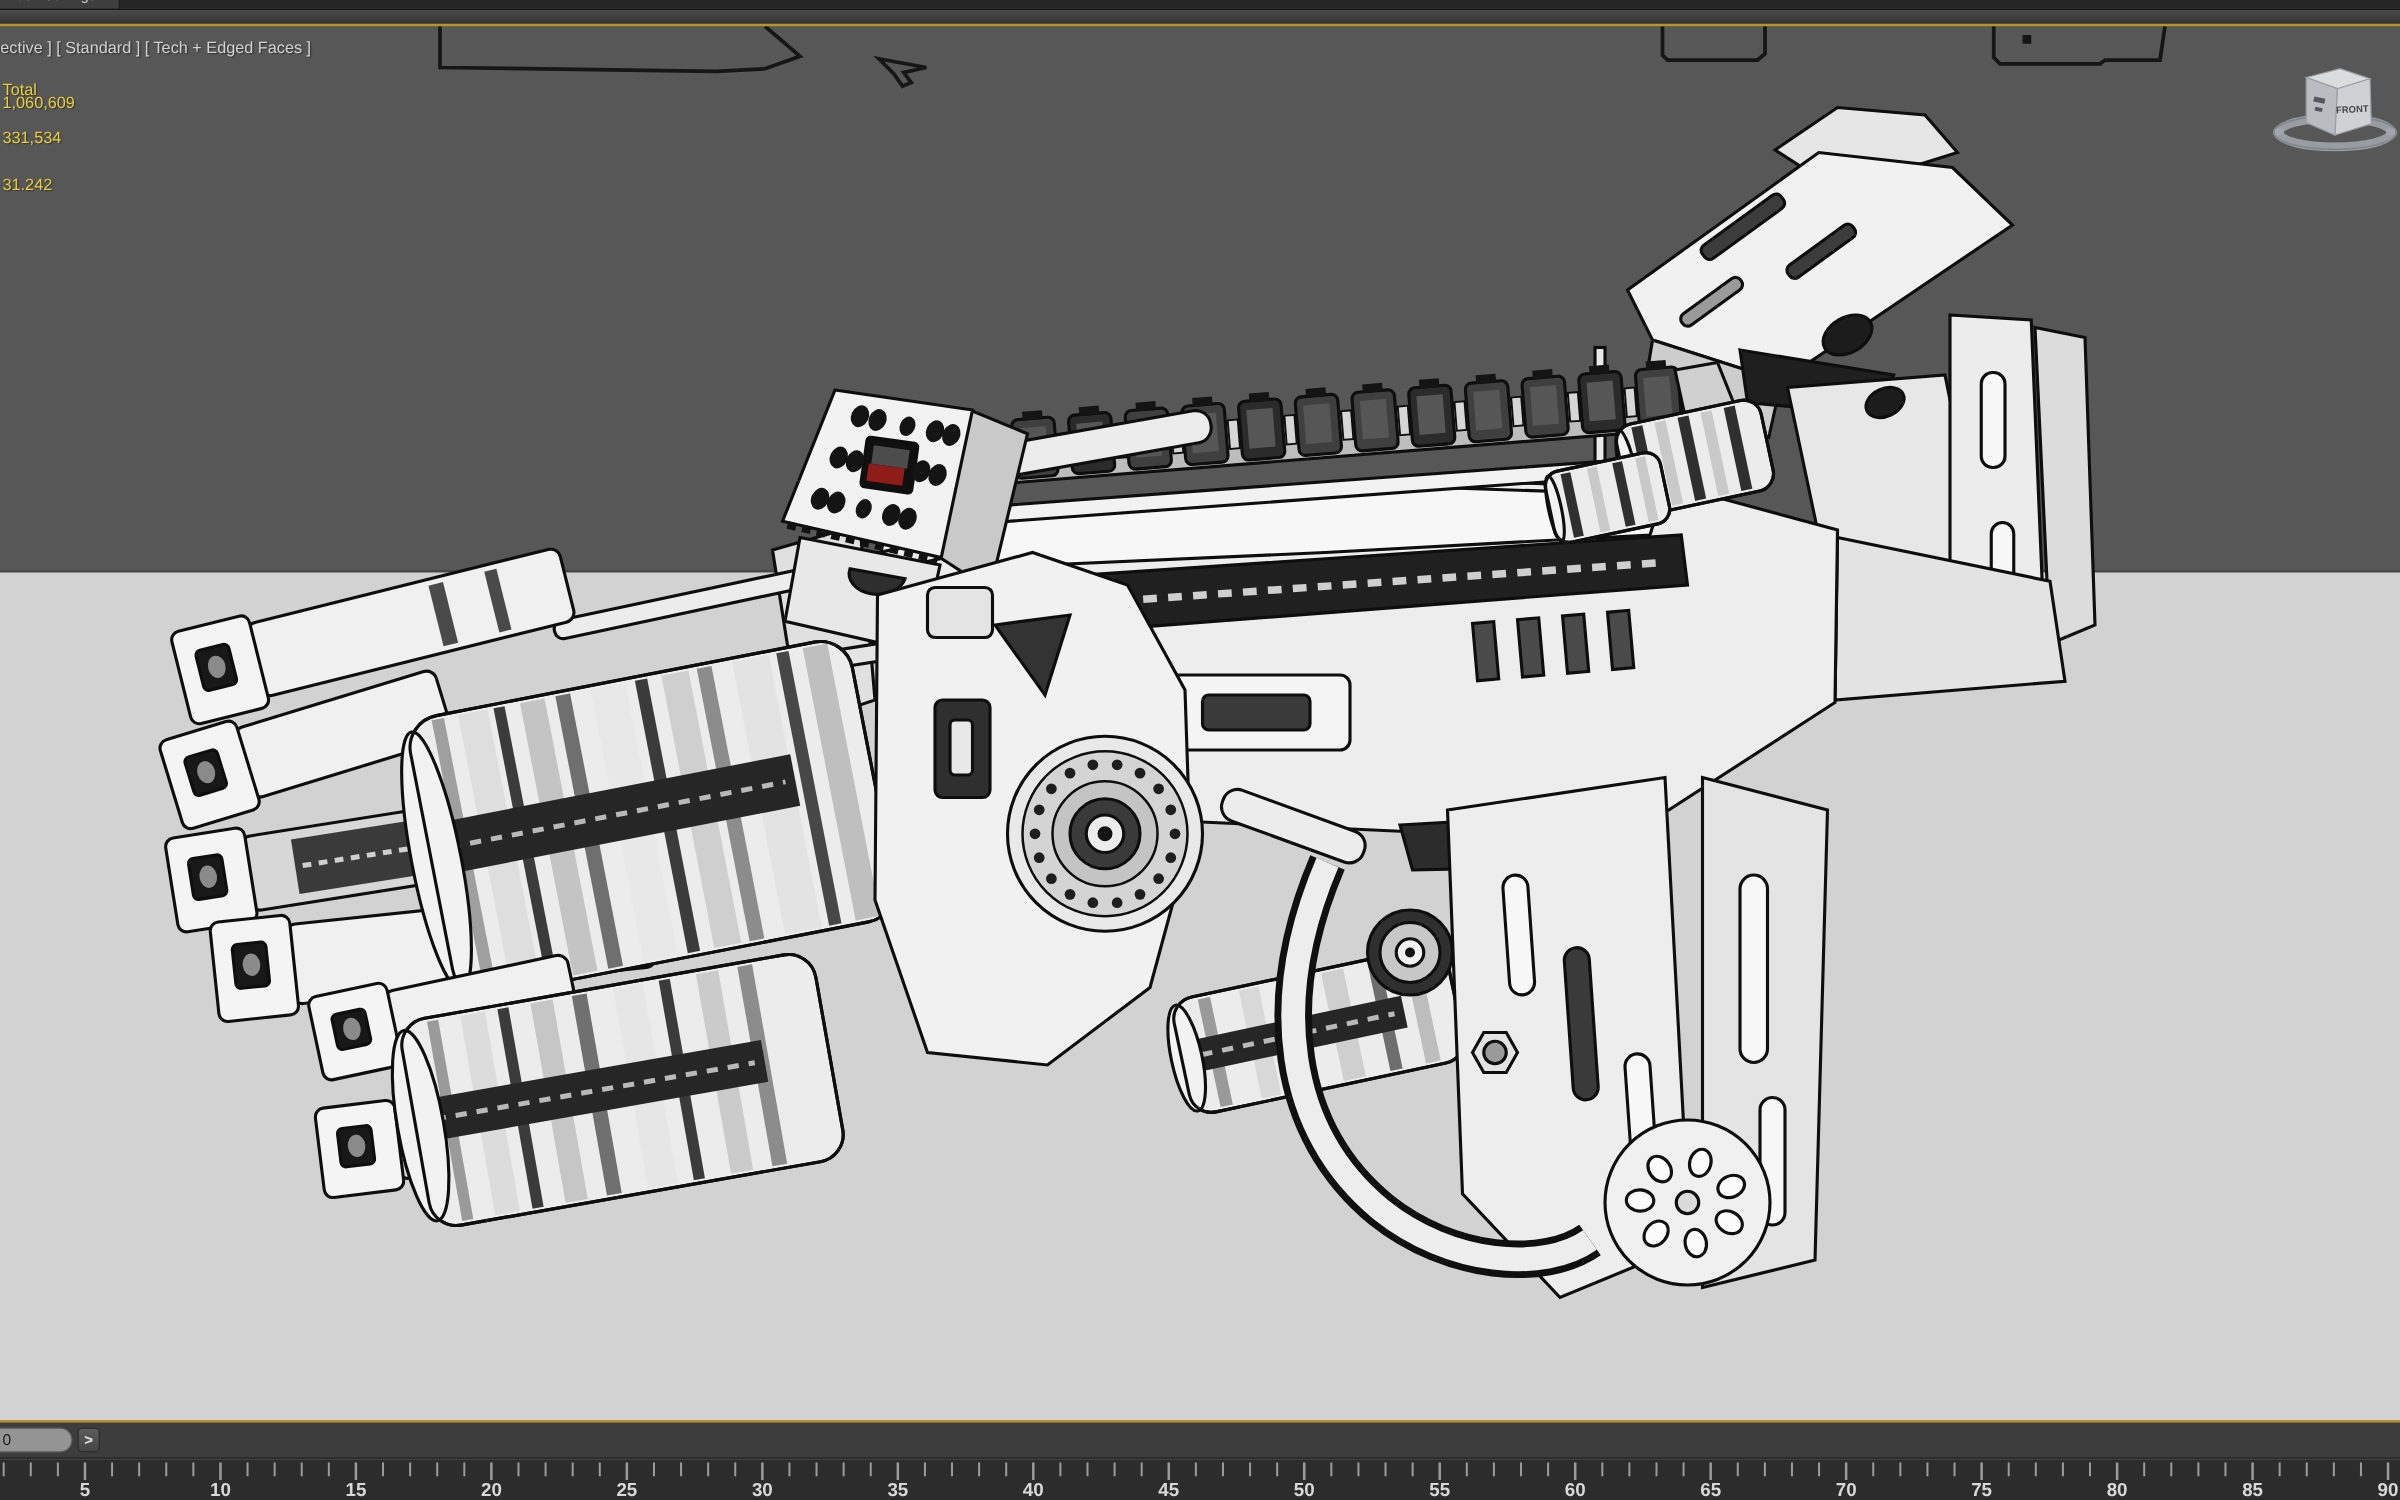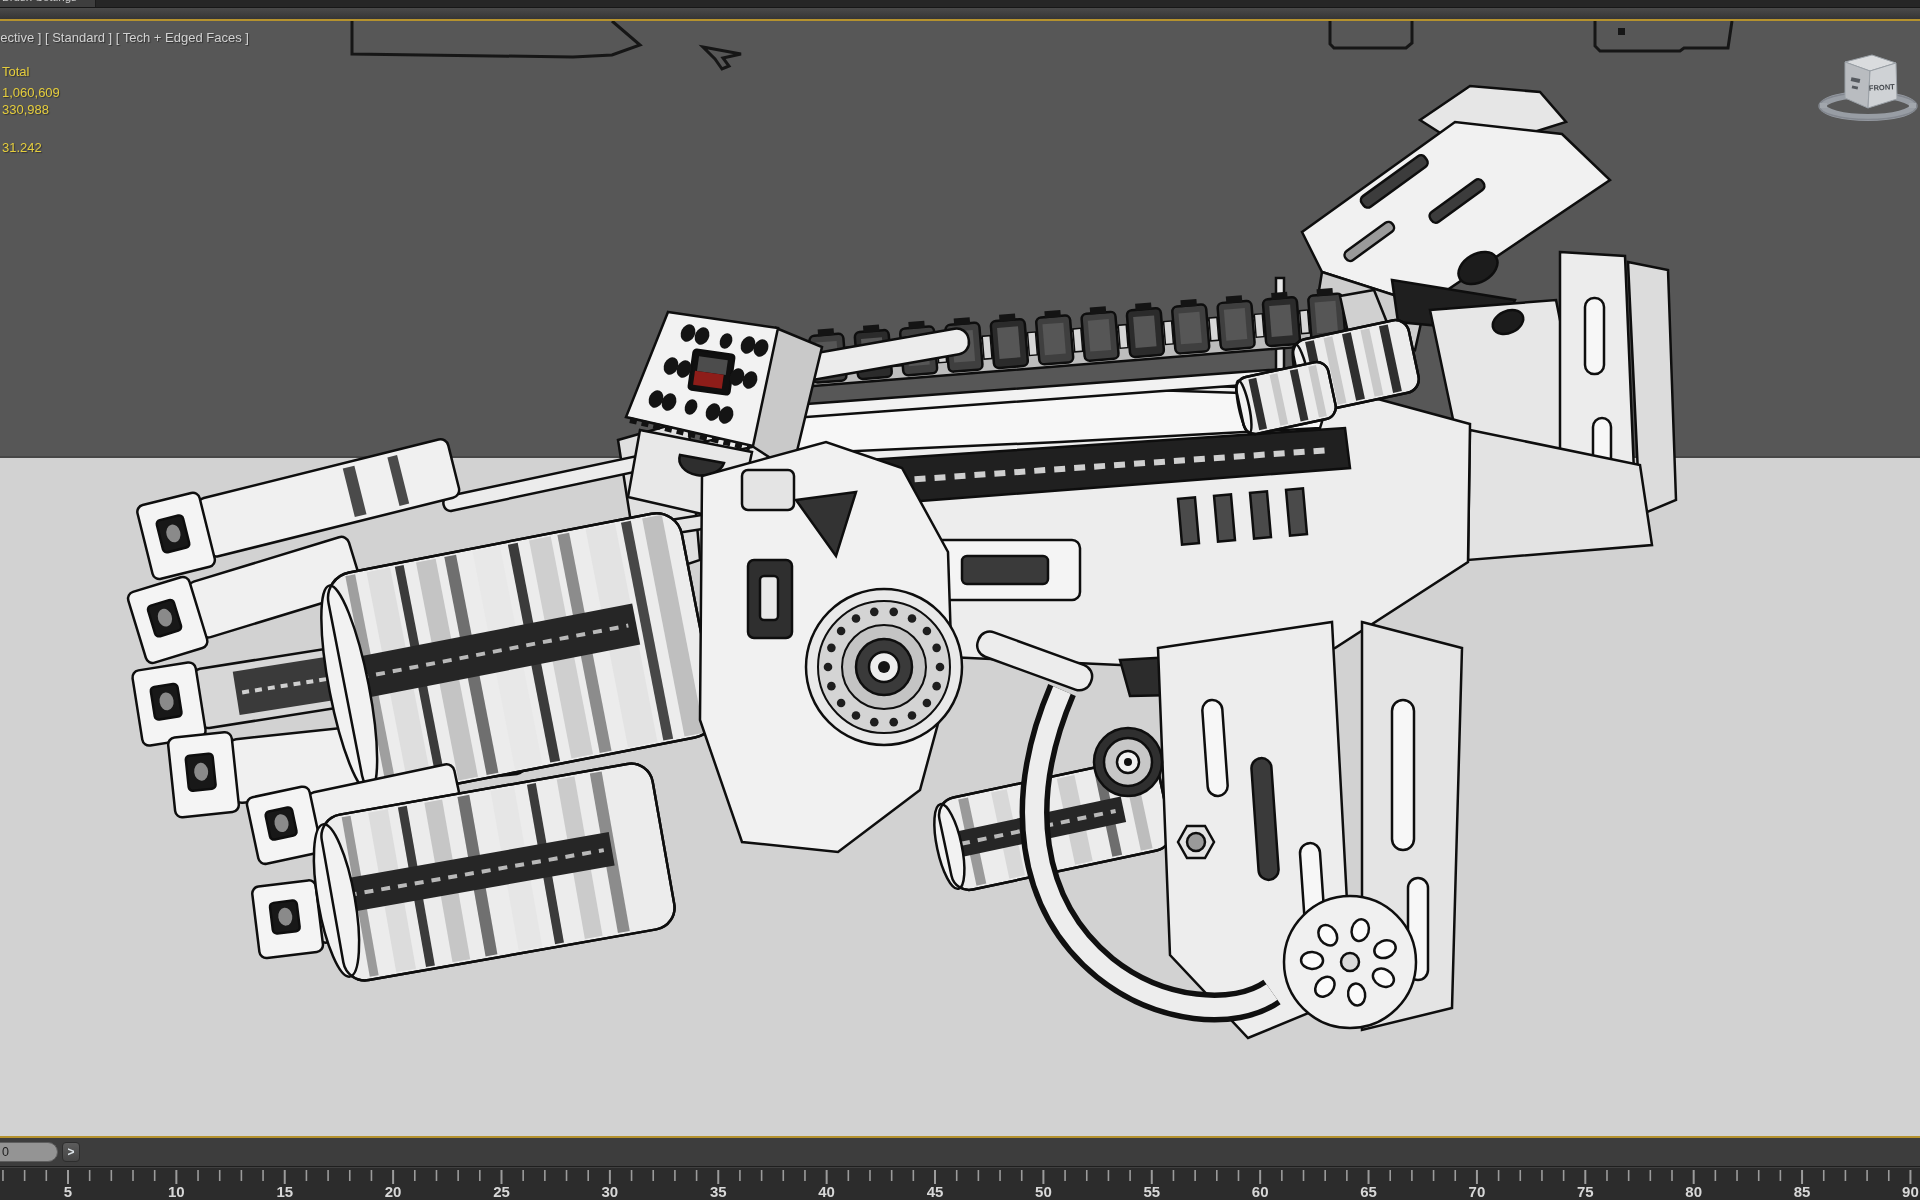--- a/index.html
+++ b/index.html
@@ -24,21 +24,21 @@
 
   .model-svg{position:absolute;left:0;top:0;width:1920px;height:1200px;z-index:5;}
 
   
   .vp-label-clip{position:absolute;left:0;top:30px;width:400px;height:20px;overflow:hidden;z-index:10;}
   .vp-label{position:absolute;left:-41px;top:0;color:#d2d2d2;font-size:13px;white-space:nowrap;
     text-shadow:1px 1px 1px rgba(0,0,0,.45);}
   .stats{position:absolute;left:2px;top:0;z-index:10;color:#e5cd3c;font-size:13px;
     text-shadow:1px 1px 1px rgba(0,0,0,.4);white-space:nowrap;}
   .stats div{position:absolute;left:0;}
-  .st0{top:64px;} .st1{top:85px;text-align:center;} .st2{top:102px;} .st3{top:140px;}
+  .st0{top:64px;} .st1{top:74px;text-align:center;} .st2{top:102px;} .st3{top:140px;}
 
   
   .slider-strip{position:absolute;left:0;top:1138px;width:1920px;height:29px;background:#3d3d3d;
     border-bottom:1px solid #1f1f1f;box-sizing:border-box;z-index:20;}
   .time-field{position:absolute;left:-24px;top:4px;width:82px;height:20px;background:#949494;
     border:1px solid #5e5e5e;border-radius:10px;box-sizing:border-box;color:#1d1d1d;
     font-size:12.5px;line-height:18px;padding-left:25px;}
   .next-btn{position:absolute;left:62px;top:4px;width:18px;height:20px;background:linear-gradient(#5c5c5c,#454545);
     border:1px solid #2d2d2d;border-radius:4px;box-sizing:border-box;color:#dfe6ea;
     font-size:12px;font-weight:bold;text-align:center;line-height:18px;}
@@ -401,21 +401,21 @@
       <text x="1882" y="90" font-size="7.5" font-weight="bold" fill="#43474c" text-anchor="middle" transform="rotate(-3 1882 90)" stroke="none" font-family="Liberation Sans, sans-serif">FRONT</text>
     </g>
   </svg>
 
   <div class="vp-label-clip">
     <div class="vp-label">[ Perspective ] [ Standard ] [ Tech + Edged Faces ]</div>
   </div>
   <div class="stats">
     <div class="st0">Total</div>
     <div class="st1">1,060,609</div>
-    <div class="st2">330,988</div>
+    <div class="st2">331,534</div>
     <div class="st3">31.242</div>
   </div>
 
   <div class="vp-border bottom"></div>
 
   <div class="slider-strip">
     <div class="time-field">0</div>
     <div class="next-btn">&gt;</div>
   </div>
 

